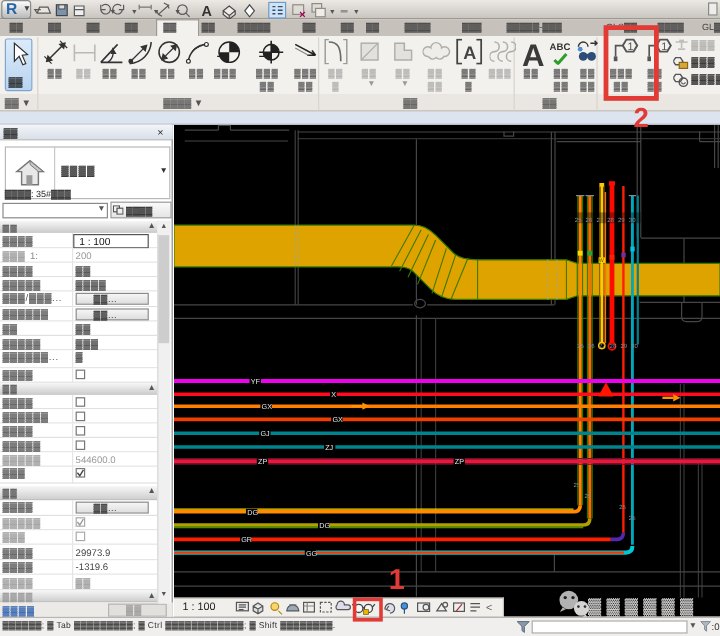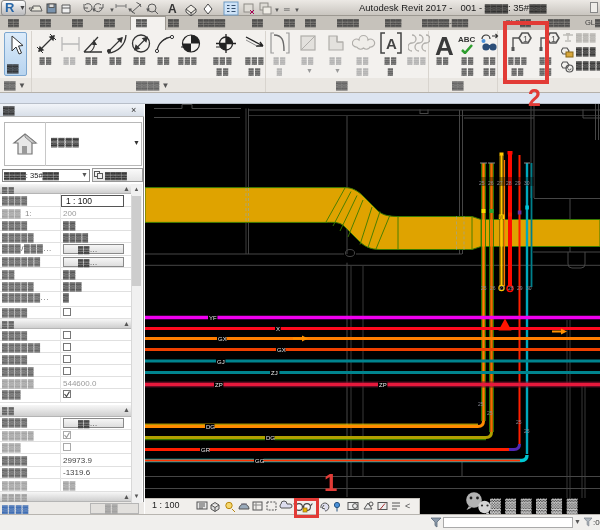--- a/index.html
+++ b/index.html
@@ -43,21 +43,20 @@
  <rect x="216" y="3" width="9" height="8"></rect>
         <path d="M222,9 l4,4 m0,-4 l-4,4" stroke="#a05"></path>
  <rect x="232" y="2" width="8" height="7"></rect>
         <rect x="235" y="6" width="8" height="7" fill="#efece5"></rect>
 </g>
 <text x="246" y="11" font-size="6" fill="#555">▼</text>
 <text x="256" y="11" font-size="8" fill="#555">═</text>
       <text x="266" y="11" font-size="6" fill="#555">▼</text>
 </svg>
 
-<div class="abs" style="left:359px;top:2px;font-size:9.5px;color:#1a1a1a">Autodesk Revit 2017 - &nbsp;&nbsp;001 - <span style="font-size:8px">▓▓▓▓</span>: 35#<span style="font-size:8px">▓▓▓</span></div>
 <div class="abs" style="left:590px;top:2px;width:8px;height:11px;background:#efede9;border:1px solid #888"></div>
 <div class="abs" style="left:0;top:16px;width:600px;height:14px;background:#c6c2bb"></div>
 <div class="abs" style="left:130px;top:16px;width:36px;height:14px;background:#f3f1ee;border:1px solid #9d9992;border-bottom:none"></div>
 <div class="abs" style="left:8px;top:18px;font-size:7.5px;color:#3f3f3f">▓▓</div>
 <div class="abs" style="left:40px;top:18px;font-size:7.5px;color:#3f3f3f">▓▓</div>
 <div class="abs" style="left:72px;top:18px;font-size:7.5px;color:#3f3f3f">▓▓</div>
 <div class="abs" style="left:104px;top:18px;font-size:7.5px;color:#3f3f3f">▓▓</div>
 <div class="abs" style="left:136px;top:18px;font-size:7.5px;color:#3f3f3f">▓▓</div>
 <div class="abs" style="left:168px;top:18px;font-size:7.5px;color:#3f3f3f">▓▓</div>
 <div class="abs" style="left:198px;top:18px;font-size:7.5px;color:#3f3f3f">▓▓▓▓▓</div>
@@ -263,21 +262,21 @@
 <div class="abs" style="left:4px;top:122px;width:42px;height:44px;border-right:1px solid #c8c8c8"></div>
 <svg class="abs" style="left:11px;top:131px" width="28" height="26" viewBox="0 0 28 26">
 <path d="M3,12 L14,3 L25,12 L21,12 L21,23 L7,23 L7,12 Z" fill="#e8e8e8" stroke="#777" stroke-width="1.2"></path>
 <path d="M14,3 L25,12 L21,12 L14,6 Z" fill="#c9c9c9" stroke="#777" stroke-width="0.8"></path>
 <rect x="11" y="15" width="5" height="8" fill="#999"></rect>
     </svg>
 <div class="abs" style="left:51px;top:137px;font-size:8.5px;letter-spacing:1px;color:#222">▓▓▓▓</div>
 <div class="abs" style="left:133px;top:139px;font-size:7px;color:#333">▼</div>
 
 <div class="abs" style="left:2px;top:169px;width:88px;height:13px;background:#fff;border:1px solid #8a8a8a"></div>
-<div class="abs" style="left:4px;top:171px;font-size:7.5px;color:#222">▓▓▓▓: 35#▓▓▓</div>
+<div class="abs" style="left:4px;top:157px;font-size:7.5px;color:#222">▓▓▓▓: 35#▓▓▓</div>
 <div class="abs" style="left:81px;top:171px;font-size:7px;color:#555">▼</div>
 <div class="abs" style="left:92px;top:168px;width:51px;height:14px;background:linear-gradient(#fafafa,#e4e4e4);border:1px solid #999"></div>
 <svg class="abs" style="left:94px;top:171px" width="9" height="8" viewBox="0 0 9 8">
       <rect x="0.5" y="0.5" width="5" height="5" fill="none" stroke="#555"></rect>
       <rect x="3.5" y="2.5" width="5" height="5" fill="#eee" stroke="#555"></rect>
     </svg>
 <div class="abs" style="left:105px;top:170.5px;font-size:7.5px;color:#222">▓▓▓▓</div>
 <div class="abs" style="left:0;top:184px;width:131px;height:10px;background:linear-gradient(#f7f7f7,#cfcfcf);border-bottom:1px solid #b5b5b5"></div>
 <div class="abs" style="left:2px;top:185.5px;font-size:7.5px;letter-spacing:1px;color:#555">▓▓</div>
 <div class="abs" style="left:123px;top:185px;font-size:7px;color:#555">▲</div>
@@ -567,20 +566,21 @@
         <path d="M168,10 l4,-6 4,6 z" fill="#eee"></path>
         <circle cx="175" cy="5" r="2"></circle>
         <rect x="182" y="3.5" width="9" height="7" fill="#eee"></rect>
         <path d="M184,10.5 l5,-6" stroke="#a33"></path>
         <path d="M196,4 h8 m-8,3 h8 m-8,3 h5"></path>
       </g>
     </svg>
 <div class="abs" style="left:405px;top:501px;font-size:9px;color:#555">&lt;</div>
 <div class="abs" style="left:294px;top:498px;width:25px;height:20px;border:3.5px solid #e23b36;z-index:60"></div>
 <div class="abs" style="left:0;top:514px;width:600px;height:16px;background:#f0efed;border-top:1px solid #b8b5b0"></div>
+<div class="abs" style="left:2px;top:517px;font-size:7.1px;letter-spacing:0.3px;color:#333;white-space:nowrap">▓▓▓▓▓▓; ▓ Tab ▓▓▓▓▓▓▓▓▓; ▓ Ctrl ▓▓▓▓▓▓▓▓▓▓▓▓; ▓ Shift ▓▓▓▓▓▓▓▓.</div>
 
 <svg class="abs" style="left:430px;top:517px" width="12" height="11" viewBox="0 0 12 11">
       <path d="M1,1 h10 l-4,4 v5 l-2,-1.5 v-3.5 z" fill="#8a99aa" stroke="#5a6a7a" stroke-width="0.8"></path>
     </svg>
 <div class="abs" style="left:443px;top:517px;width:130px;height:11px;background:#fff;border:1px solid #aaa"></div>
 <div class="abs" style="left:574px;top:518px;font-size:7px;color:#555">▼</div>
 <svg class="abs" style="left:583px;top:517px" width="10" height="11" viewBox="0 0 10 11">
       <path d="M1,1 h8 l-3.2,3.5 v4.5 l-1.6,-1.2 v-3.3 z" fill="#b0b8c0" stroke="#808890" stroke-width="0.8"></path>
     </svg>
 <div class="abs" style="left:593px;top:517.5px;font-size:8px;color:#333">:0</div>

